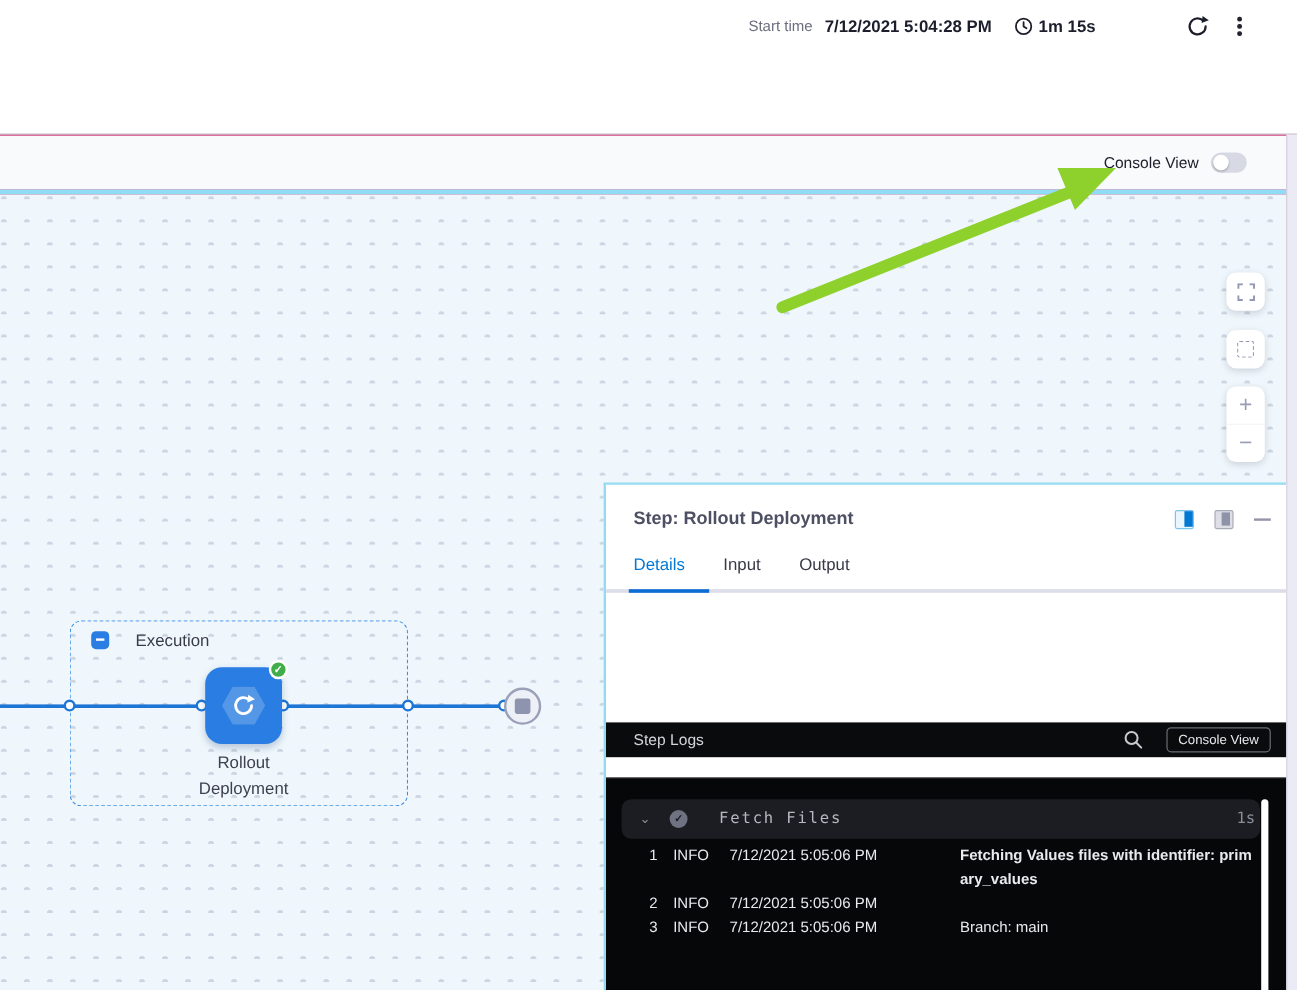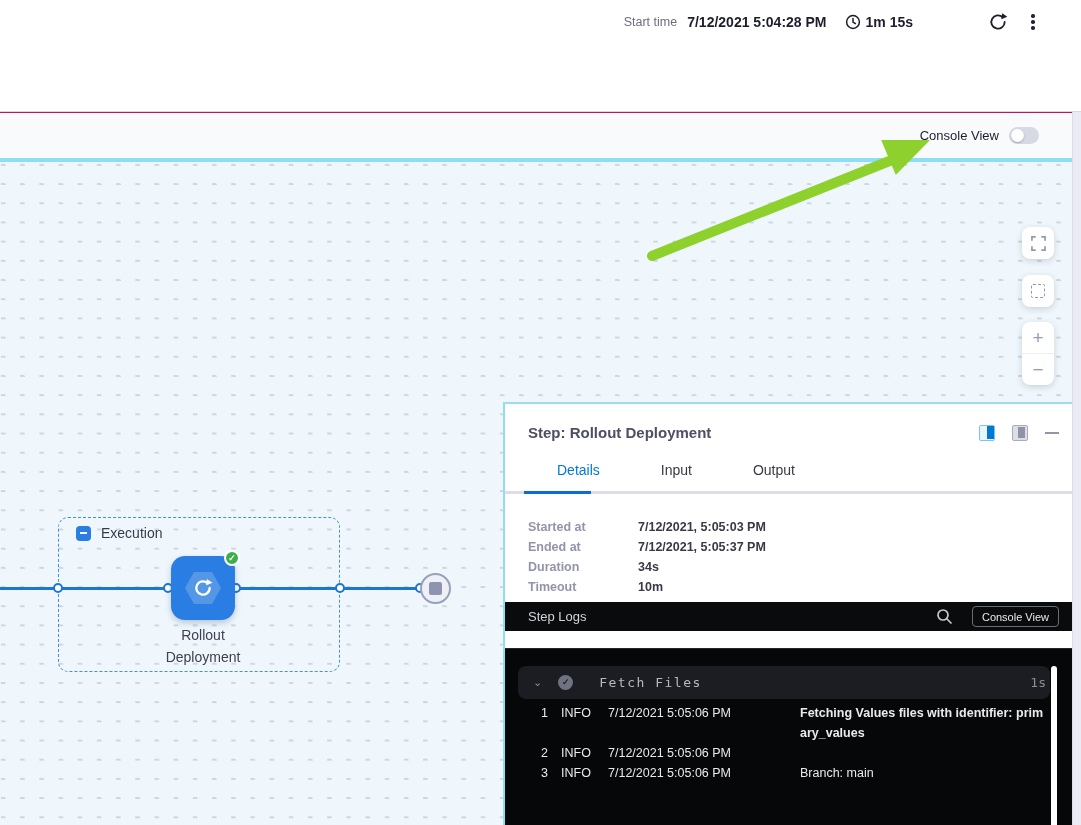--- a/index.html
+++ b/index.html
@@ -30,21 +30,21 @@
 
   
   .canvas{position:absolute;left:0;top:162px;width:1072px;height:663px;background-color:#eff7fc;
     background-image:radial-gradient(2.6px 1.3px at 3px 3px,#ccd6e3 98%,transparent 100%);
     background-size:19.2px 19.2px;}
   .edge{position:absolute;height:3px;background:#1d76d6;top:425px;}
   .edge-a{left:0;width:168px;}
   .edge-b{left:236px;width:185px;}
   .conn-dot{position:absolute;width:10px;height:10px;border-radius:50%;background:#fff;border:2px solid #1d76d6;top:421px;}
   .group-box{position:absolute;left:58px;top:355px;width:282px;height:155px;border:1.5px dashed #4090e4;border-radius:10px;}
-  .group-head{position:absolute;left:17px;top:7px;display:flex;align-items:center;gap:10px;cursor:pointer;}
+  .group-head{position:absolute;left:17px;top:7px;display:flex;align-items:center;gap:22px;cursor:pointer;}
   .collapse-sq{width:15px;height:15px;border-radius:4px;background:#2a7de2;position:relative;}
   .collapse-sq::after{content:"";position:absolute;left:4px;top:6.5px;width:7px;height:2px;background:#fff;}
   .group-label{font-size:14px;color:#3a3b49;}
   .step-node{position:absolute;left:171px;top:394px;width:64px;height:64px;border-radius:14px;background:#2a7de2;
     box-shadow:0 3px 6px rgba(20,60,120,.25);cursor:pointer;display:flex;align-items:center;justify-content:center;}
   .node-hex{position:absolute;width:36px;height:32px;background:rgba(255,255,255,.20);
     clip-path:polygon(25% 0,75% 0,100% 50%,75% 100%,25% 100%,0 50%);}
   .node-glyph{position:relative;width:20px;height:20px;}
   .check-badge{position:absolute;left:224px;top:388px;width:16px;height:16px;border-radius:50%;background:#3fae4a;
     border:2px solid #fff;color:#fff;font-size:9px;font-weight:bold;line-height:12px;text-align:center;}
@@ -71,21 +71,21 @@
     border-left:2px solid #93dbf2;border-top:2px solid #9bdcf2;}
   .panel-title{position:absolute;left:23px;top:20px;font-size:15px;font-weight:bold;color:#4d4f63;}
   .panel-icons{position:absolute;right:13px;top:21px;display:flex;align-items:center;gap:17px;}
   .split-icon{width:16px;height:16px;border-radius:2px;cursor:pointer;position:relative;}
   .split-a{border:1.5px solid #7cc4f0;background:#eaf6fe;}
   .split-a::after{content:"";position:absolute;right:0;top:0;width:7px;height:13px;background:#0278d5;}
   .split-b{border:1.5px solid #a9abb9;background:#dddee6;}
   .split-b::after{content:"";position:absolute;right:2px;top:1px;width:7px;height:11px;background:#8f93a8;}
   .min-icon{width:14px;height:2px;background:#9496a8;cursor:pointer;}
   .tabsrow{position:absolute;left:23px;top:58px;display:flex;gap:32px;}
-  .tab{font-size:14px;color:#383946;cursor:pointer;padding-bottom:12px;margin-left:29px;}
+  .tab{font-size:14px;color:#383946;cursor:pointer;padding-bottom:12px;}
   .tab.active{color:#0278d5;}
   .tabs-divider{position:absolute;left:0;top:87px;width:100%;height:3px;background:#dcdde8;}
   .tabs-underline{position:absolute;left:19px;top:87px;width:67px;height:3px;background:#0b6cd4;}
   .details-list{position:absolute;left:23px;top:113px;}
   .detail-row{display:flex;height:20px;align-items:center;}
   .d-label{width:110px;font-size:12.5px;font-weight:bold;color:#9294a9;}
   .d-value{font-size:12.5px;font-weight:bold;color:#383946;}
 
   
   .logsbar{position:absolute;left:0;top:198px;width:100%;height:29px;background:#0a0b0d;display:flex;align-items:center;}
@@ -213,38 +213,20 @@
       <span class="split-icon split-b"></span>
       <span class="min-icon"></span>
     </div>
     <div class="tabsrow">
         <div class="tab active">Details</div>
         <div class="tab">Input</div>
         <div class="tab">Output</div>
       </div>
     <div class="tabs-divider"></div>
     <div class="tabs-underline"></div>
-    <div class="details-list">
-        <div class="detail-row">
-          <span class="d-label">Started at</span>
-          <span class="d-value">7/12/2021, 5:05:03 PM</span>
-        </div>
-        <div class="detail-row">
-          <span class="d-label">Ended at</span>
-          <span class="d-value">7/12/2021, 5:05:37 PM</span>
-        </div>
-        <div class="detail-row">
-          <span class="d-label">Duration</span>
-          <span class="d-value">34s</span>
-        </div>
-        <div class="detail-row">
-          <span class="d-label">Timeout</span>
-          <span class="d-value">10m</span>
-        </div>
-      </div>
 
     <div class="logsbar">
       <span class="logsbar-title">Step Logs</span>
       <span class="search-btn">
         <svg width="17" height="17" viewBox="0 0 17 17">
             <circle cx="7" cy="7" r="5" fill="none" stroke="#c7c9d1" stroke-width="1.7"></circle>
             <path d="M11 11l4 4" stroke="#c7c9d1" stroke-width="1.7" stroke-linecap="round"></path>
           </svg>
       </span>
       <button class="consolebtn">Console View</button>

